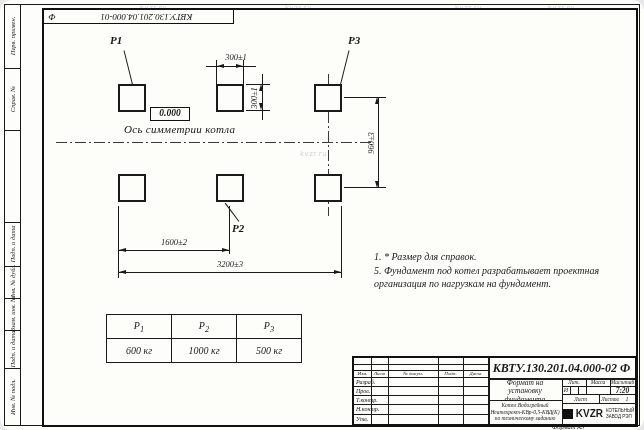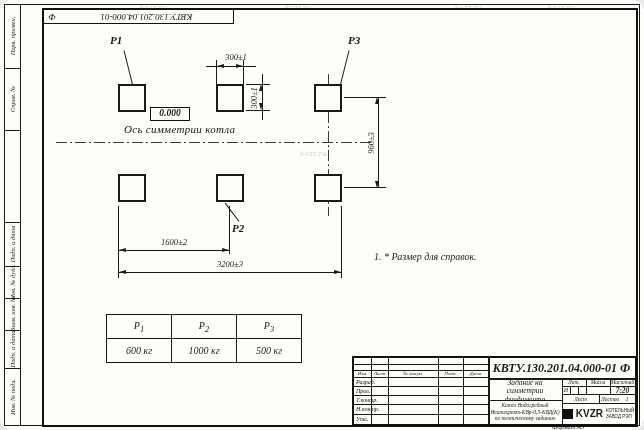--- a/index.html
+++ b/index.html
@@ -125,20 +125,21 @@
   <div class="ar ar-r" style="left:222px;top:248px;"></div>
   <div class="dimt" style="left:146px;top:237px;width:56px;">1600±2</div>
 
   <div class="hl" style="left:118px;top:272px;width:224px;"></div>
   <div class="ar ar-l" style="left:119px;top:270px;"></div>
   <div class="ar ar-r" style="left:334px;top:270px;"></div>
   <div class="dimt" style="left:200px;top:259px;width:60px;">3200±3</div>
 
   <div class="abs" style="left:374px;top:251px;width:256px;">
     <p class="note">1. * Размер для справок.</p>
+    <p class="note">5. Фундамент под котел разрабатывает проектная организация по нагрузкам на фундамент.</p>
   </div>
 
   <div class="abs" style="left:106px;top:314px;">
     <table class="loads">
       <tbody>
           <tr>
         <td><span>Р</span><sub>1</sub></td>
         <td><span>Р</span><sub>2</sub></td>
         <td><span>Р</span><sub>3</sub></td>
       </tr>
@@ -183,23 +184,23 @@
     <div class="cellt" style="left:34px;top:13px;width:50px;font-size:5px;">№ докум.</div>
     <div class="cellt" style="left:84px;top:13px;width:25px;font-size:5px;">Подп.</div>
     <div class="cellt" style="left:109px;top:13px;width:25px;font-size:5px;">Дата</div>
 
     <div class="tbl" style="left:2px;top:20.5px;font-size:6px;">Разраб.</div>
     <div class="tbl" style="left:2px;top:29.5px;font-size:6px;">Пров.</div>
     <div class="tbl" style="left:2px;top:38.5px;font-size:6px;">Т.контр.</div>
     <div class="tbl" style="left:2px;top:48px;font-size:6px;">Н.контр.</div>
     <div class="tbl" style="left:2px;top:57.5px;font-size:6px;">Утв.</div>
 
-    <div class="cellt" style="left:134px;top:0;width:147px;height:20px;line-height:20px;font-size:12px;font-weight:700;">КВТУ.130.201.04.000-01 Ф</div>
-
-    <div class="cellt" style="left:136px;top:21px;width:70px;height:21px;font-size:7.5px;line-height:1.1;">Задание на симметрии фундамента</div>
+    <div class="cellt" style="left:134px;top:0;width:147px;height:20px;line-height:20px;font-size:12px;font-weight:700;">КВТУ.130.201.04.000-02 Ф</div>
+
+    <div class="cellt" style="left:136px;top:21px;width:70px;height:21px;font-size:7.5px;line-height:1.1;">Формат на установку фундамента</div>
 
     <div class="cellt" style="left:135px;top:44px;width:72px;font-size:5.5px;line-height:1.2;">
       <div>Котел Водогрейный</div>
       <div>Неатехрект-КВр-0,5-КВД(К)</div>
       <div>по техническому заданию</div>
     </div>
 
     <div class="cellt" style="left:208px;top:21px;width:24px;font-size:5.5px;">Лит.</div>
     <div class="cellt" style="left:232px;top:21px;width:24px;font-size:5.5px;">Масса</div>
     <div class="cellt" style="left:256px;top:21px;width:25px;font-size:5.5px;">Масштаб</div>

